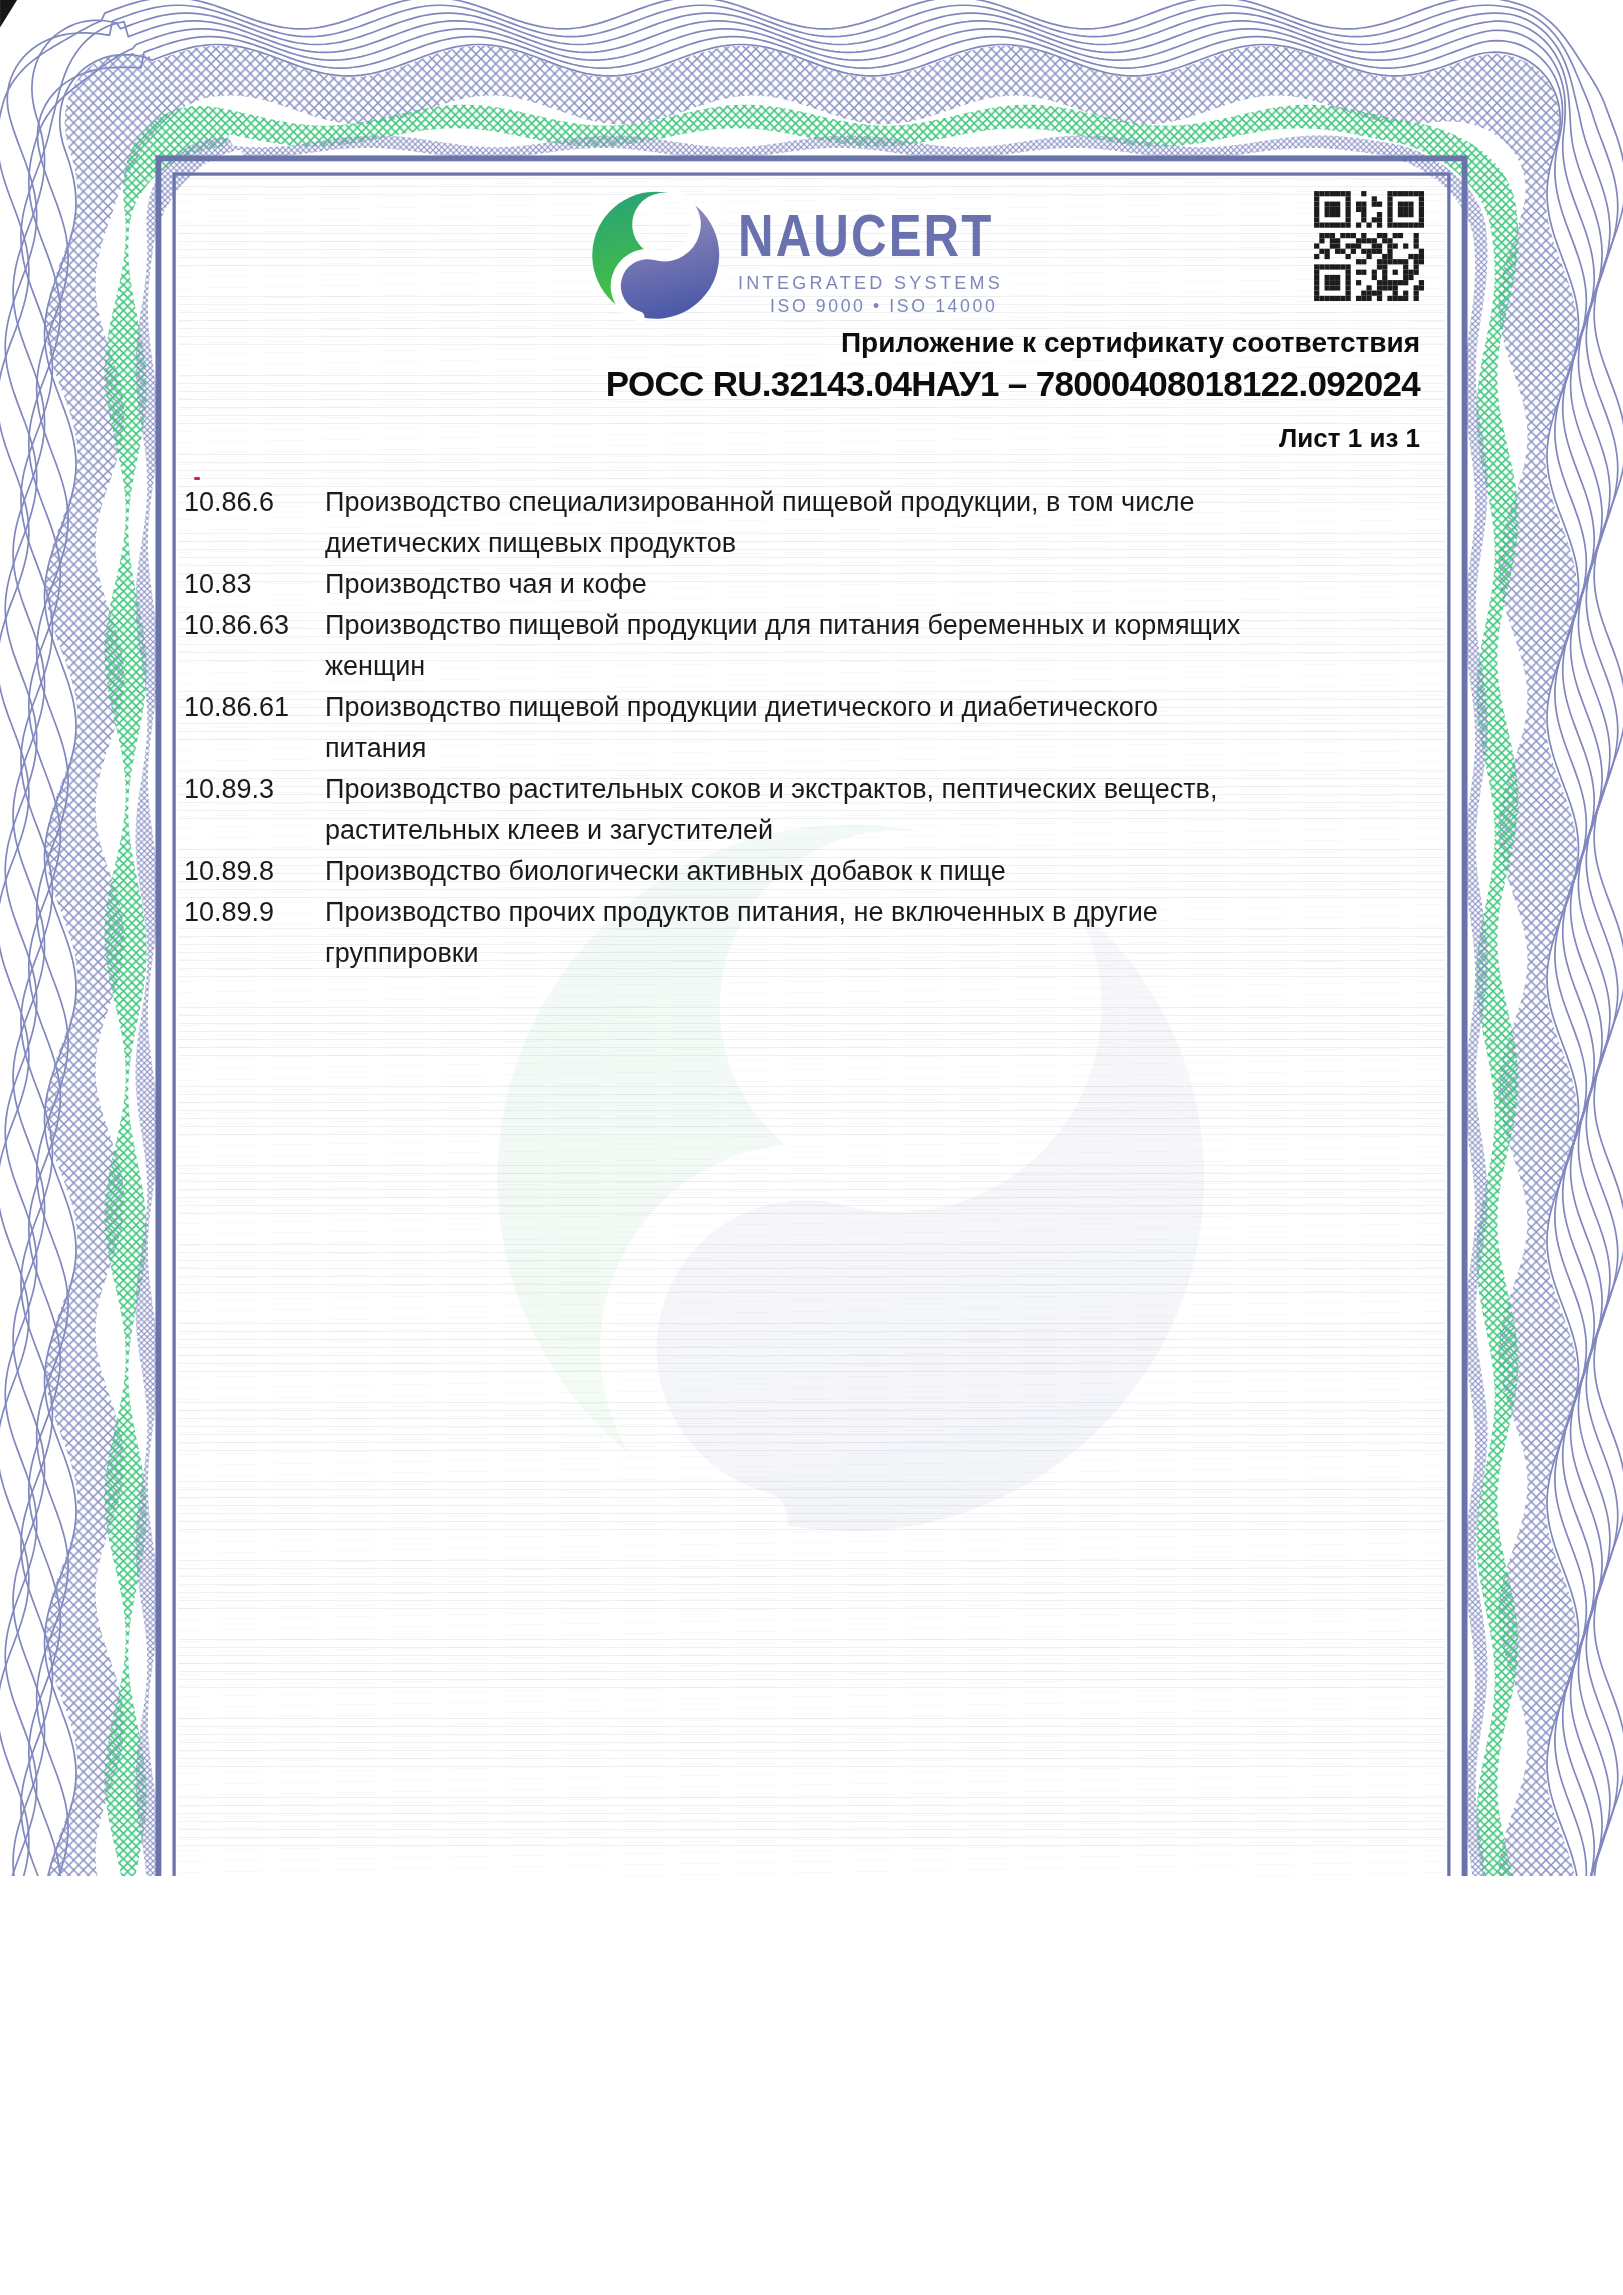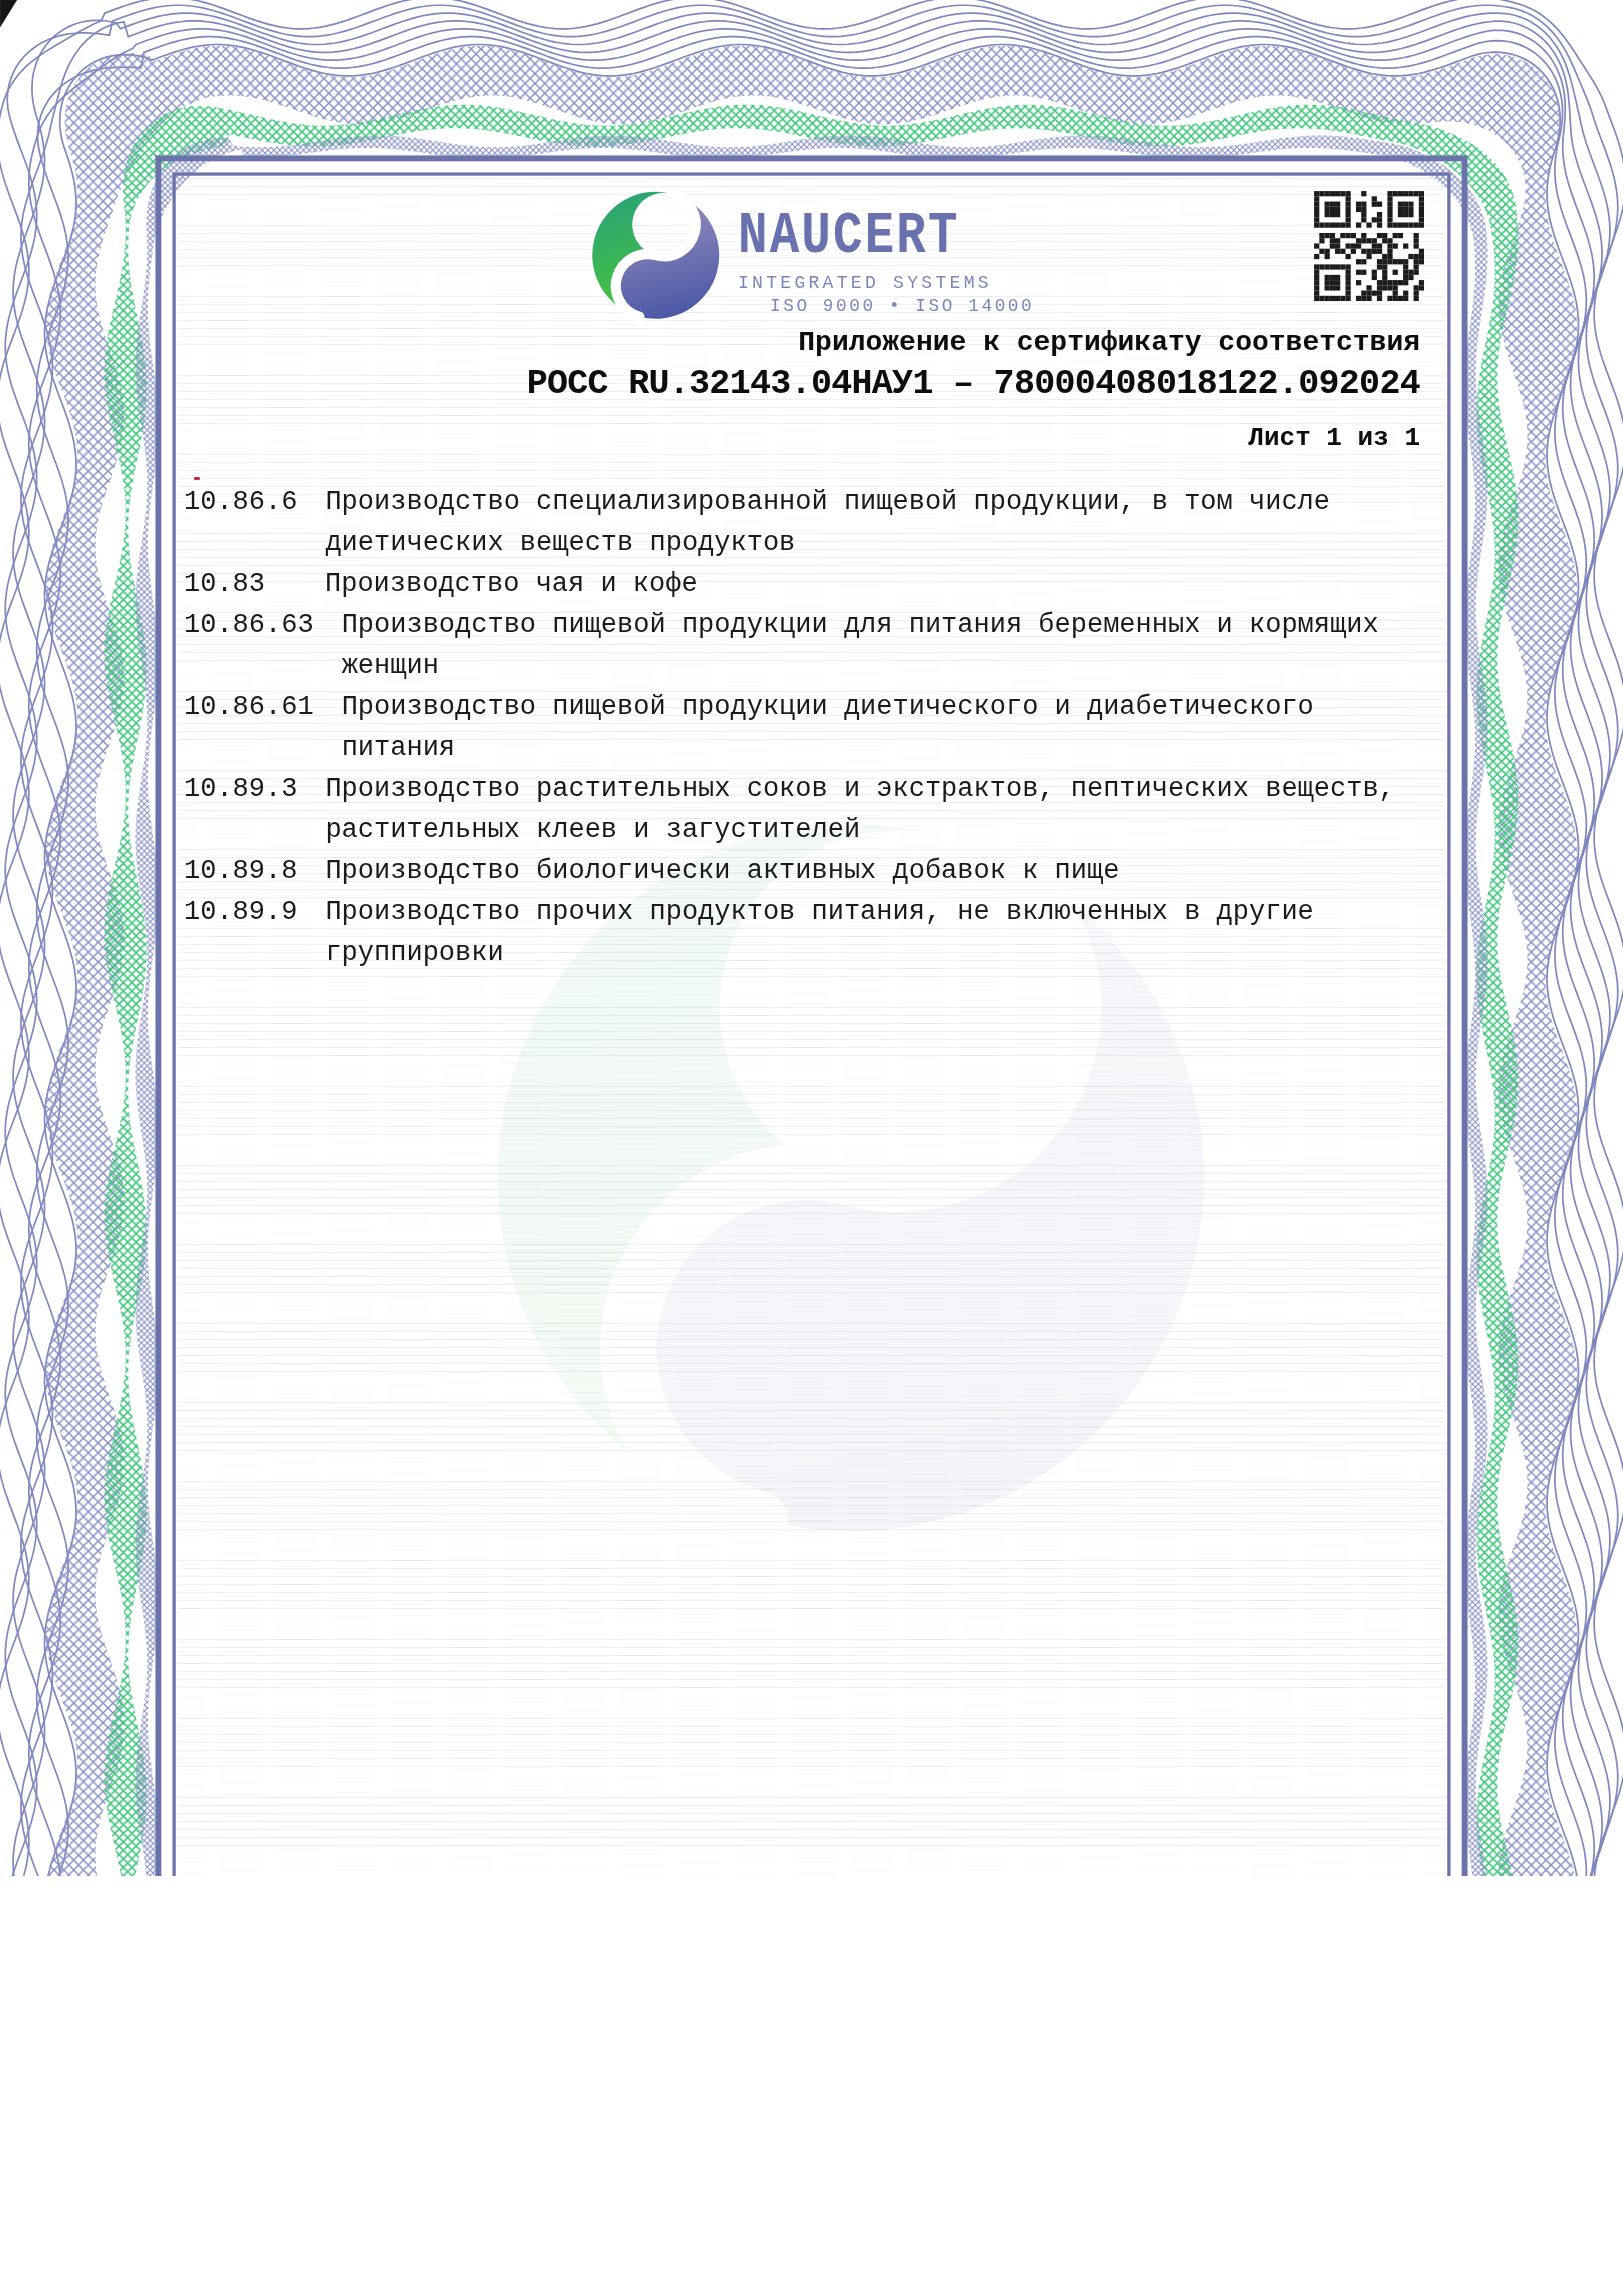--- a/index.html
+++ b/index.html
@@ -1,17 +1,17 @@
 <!DOCTYPE html>
 <html style="font-size:10.5px"><head>
 <meta charset="utf-8">
 <style>
   html,body{margin:0;padding:0;background:#fff;}
   #sheet{position:relative;width:1623px;height:1876px;background:#fff;overflow:hidden;
-         font-family:Liberation Mono, monospace;}
+         font-family:Liberation Sans, sans-serif;}
   #texture{position:absolute;left:178px;top:178px;width:1267px;height:1937px;z-index:1;
     background:
       repeating-linear-gradient(180deg, rgba(125,140,158,0.13) 0 0.7px, rgba(0,0,0,0) 0.7px 7.9px),
       repeating-linear-gradient(179deg, rgba(150,160,175,0.07) 0 0.7px, rgba(0,0,0,0) 0.7px 11px);}
   #deco{position:absolute;left:0;top:0;width:1623px;height:2295px;z-index:3;pointer-events:none;}
   .layer{position:absolute;z-index:5;}
   
   #logo-text{left:738px;top:208px;color:#6972ae;}
   #logo-name{font-size:60px;font-weight:bold;letter-spacing:2.6px;transform:scaleX(.82);
              transform-origin:left top;line-height:56px;}
@@ -363,21 +363,21 @@
   <div class="layer" id="header-block">
     <div id="cert-title">Приложение к сертификату соответствия</div>
     <div id="cert-number">РОСС RU.32143.04НАУ1 – 78000408018122.092024</div>
     <div id="sheet-label">Лист 1 из 1</div>
   </div>
 
   <div class="layer" id="okved-list">
     <div class="okved-row">
       <div class="okved-code">10.86.6</div>
       <div class="okved-desc">Производство специализированной пищевой продукции, в том числе
-диетических веществ продуктов</div>
+диетических пищевых продуктов</div>
     </div>
     <div class="okved-row">
       <div class="okved-code">10.83</div>
       <div class="okved-desc">Производство чая и кофе</div>
     </div>
     <div class="okved-row">
       <div class="okved-code">10.86.63</div>
       <div class="okved-desc">Производство пищевой продукции для питания беременных и кормящих
 женщин</div>
     </div>

